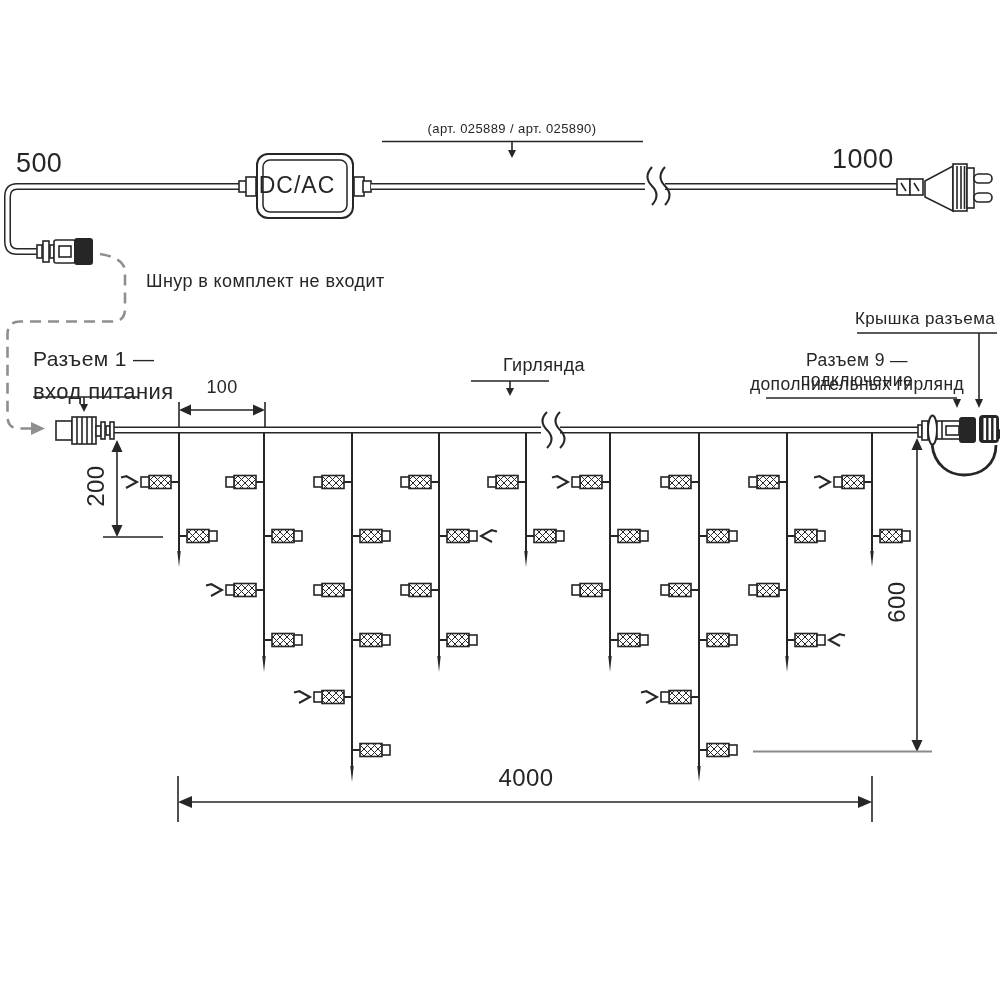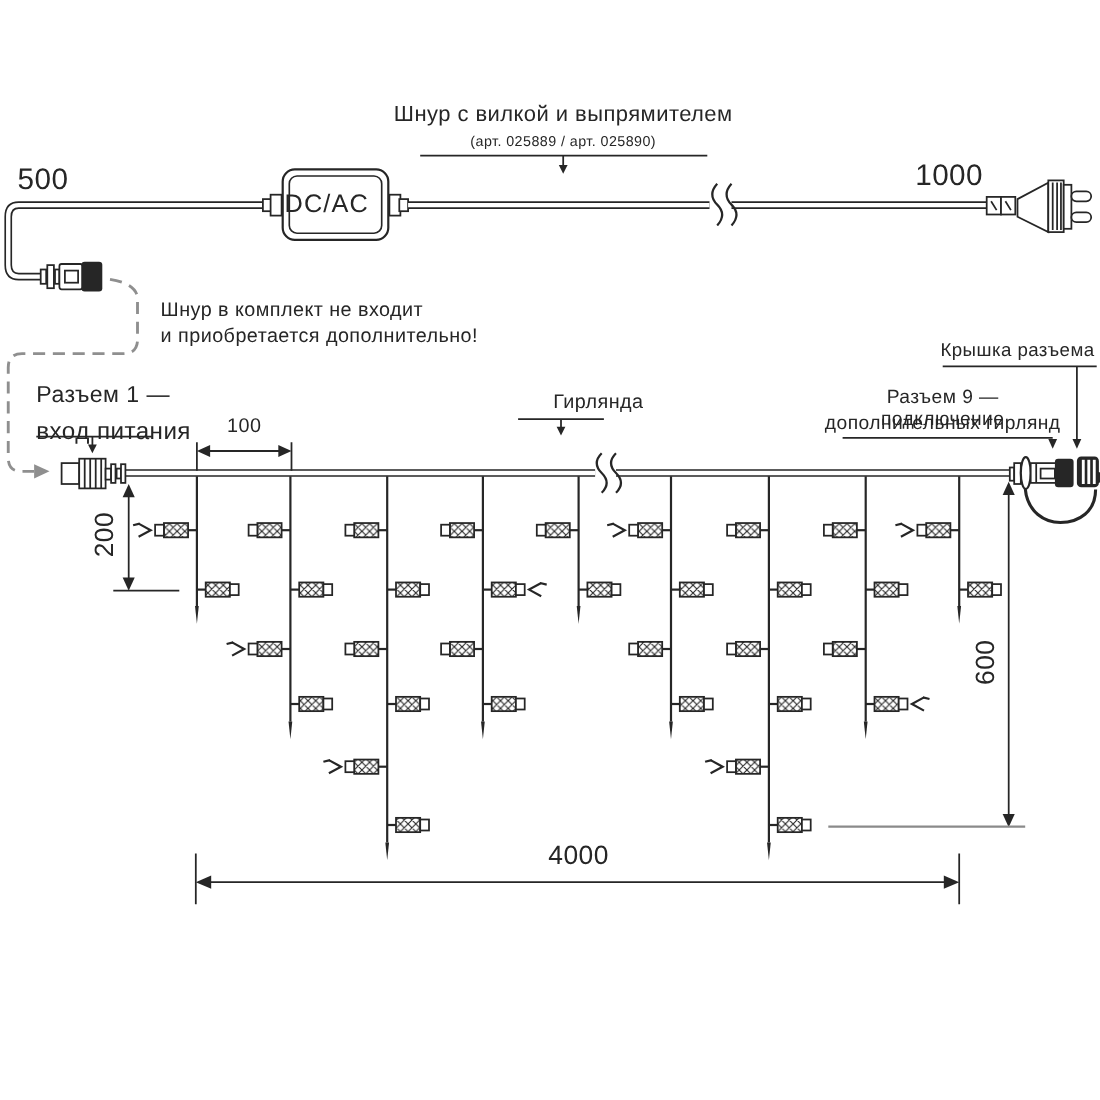--- a/index.html
+++ b/index.html
@@ -302,25 +302,23 @@
     <path class="ln" d="M178 776 V822 M872 776 V822 M190 802 H860"></path>
     <polygon class="fb" points="178,802 192,796 192,808"></polygon>
     <polygon class="fb" points="872,802 858,796 858,808"></polygon>
   </g>
 </svg>
 
 <div class="lbl" style="left:16px;top:148px;font-size:27px;">500</div>
 <div class="lbl" style="left:832px;top:144px;font-size:27px;">1000</div>
 <div class="lbl ctr" style="left:257px;top:172px;width:80px;font-size:23px;letter-spacing:1px;">DC/AC</div>
 
-<div class="lbl ctr" style="left:352px;top:93px;width:320px;font-size:20px;">Шнур с вилкой и выпрямителем</div>
 <div class="lbl ctr" style="left:352px;top:122px;width:320px;font-size:13px;">(арт. 025889 / арт. 025890)</div>
 
 <div class="lbl" style="left:146px;top:271px;font-size:18px;">Шнур в комплект не входит</div>
-<div class="lbl" style="left:146px;top:295px;font-size:18px;">и приобретается дополнительно!</div>
 
 <div class="lbl" style="left:33px;top:347px;font-size:21px;">Разъем 1 —</div>
 <div class="lbl" style="left:33px;top:379px;font-size:22px;">вход питания</div>
 
 <div class="lbl ctr" style="left:435px;top:355px;width:150px;font-size:18px;text-align:right;">Гирлянда</div>
 
 <div class="lbl ctr" style="left:850px;top:309px;width:150px;font-size:17px;text-align:center;">Крышка разъема</div>
 <div class="lbl ctr" style="left:748px;top:350px;width:218px;font-size:17.5px;">Разъем 9 — подключение</div>
 <div class="lbl ctr" style="left:748px;top:374px;width:218px;font-size:17.5px;">дополнительных гирлянд</div>
 

